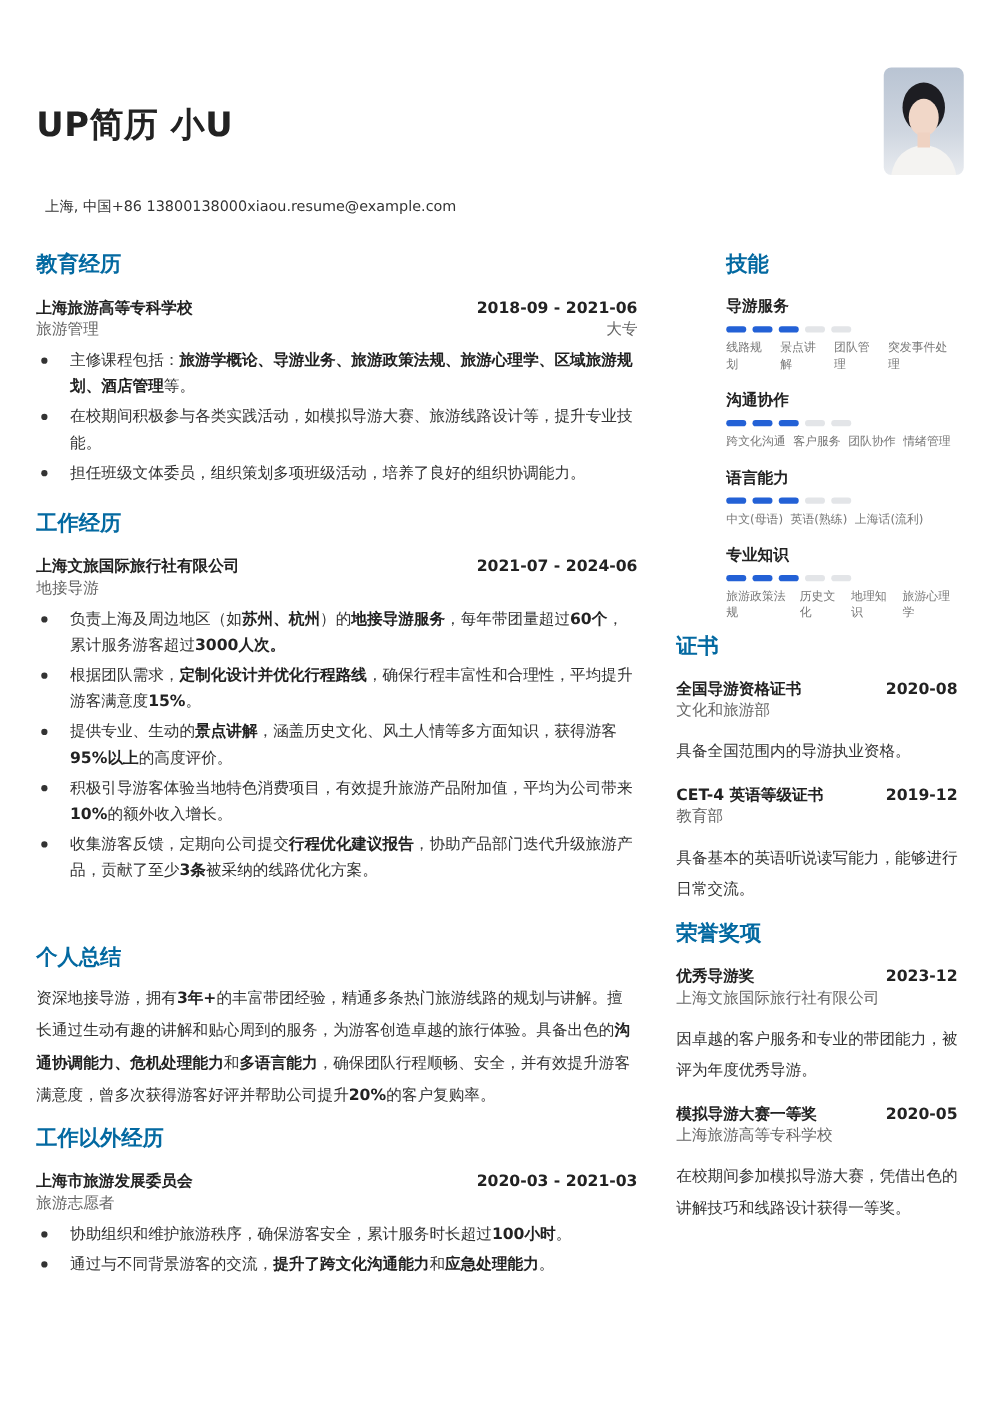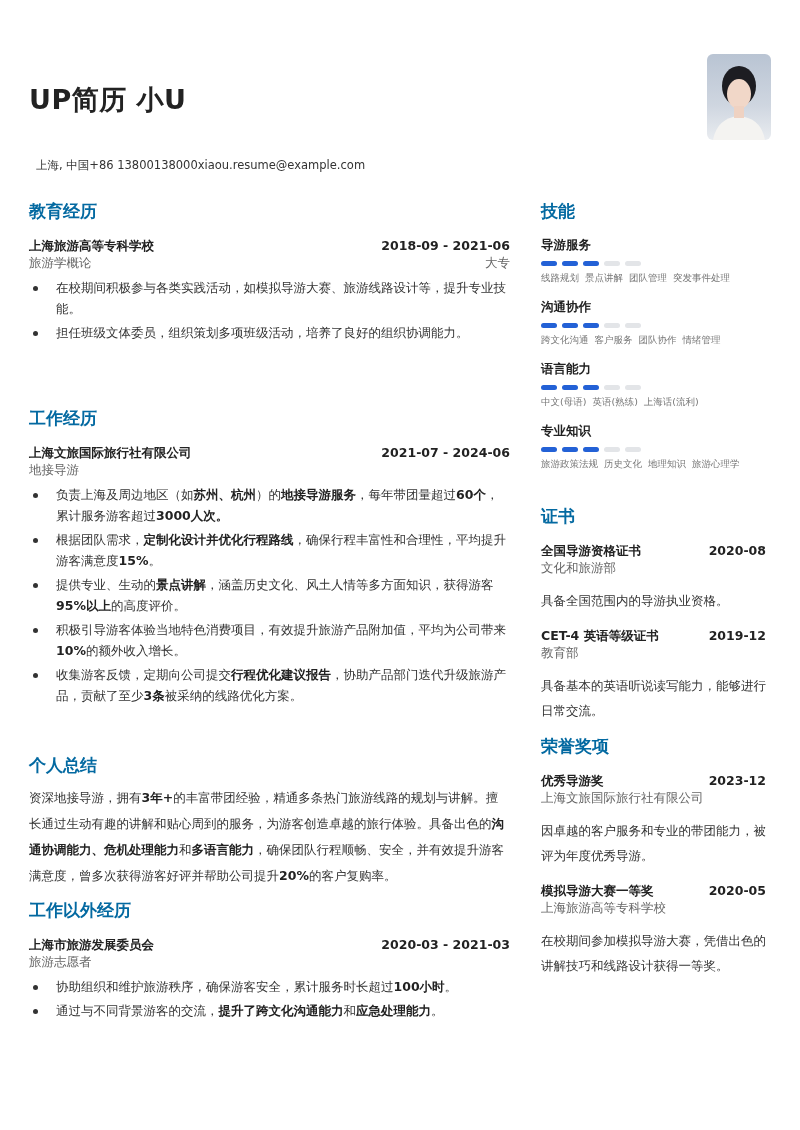--- a/index.html
+++ b/index.html
@@ -48,24 +48,25 @@
   </div>
 
   <div class="left">
     <section style="height:207px;">
       <div class="sec-title">教育经历</div>
       <div class="entry-head">
           <span>上海旅游高等专科学校</span>
           <span>2018-09 - 2021-06</span>
         </div>
       <div class="entry-sub">
-          <span>旅游学概论</span>
+          <span>旅游管理</span>
           <span>大专</span>
         </div>
       <ul class="bullets">
+          <li>主修课程包括：<b>旅游学概论、导游业务、旅游政策法规、旅游心理学、区域旅游规划、酒店管理</b>等。</li>
           <li>在校期间积极参与各类实践活动，如模拟导游大赛、旅游线路设计等，提升专业技能。</li>
           <li>担任班级文体委员，组织策划多项班级活动，培养了良好的组织协调能力。</li>
         </ul>
     </section>
 
     <section style="height:347px;">
       <div class="sec-title">工作经历</div>
       <div class="entry-head">
           <span>上海文旅国际旅行社有限公司</span>
           <span>2021-07 - 2024-06</span>
@@ -97,21 +98,21 @@
           <span>旅游志愿者</span>
         </div>
       <ul class="bullets">
           <li>协助组织和维护旅游秩序，确保游客安全，累计服务时长超过<b>100小时</b>。</li>
           <li>通过与不同背景游客的交流，<b>提升了跨文化沟通能力</b>和<b>应急处理能力</b>。</li>
         </ul>
     </section>
   </div>
 
   <div class="right">
-    <section style="height:305px;">
+    <section style="height:305px;margin-left:40px;">
       <div class="sec-title">技能</div>
       <div id="skills">
           <div class="skill">
             <div class="skill-name">导游服务</div>
             <div class="dots">
               <span class="dot on"></span>
               <span class="dot on"></span>
               <span class="dot on"></span>
               <span class="dot"></span>
               <span class="dot"></span>

